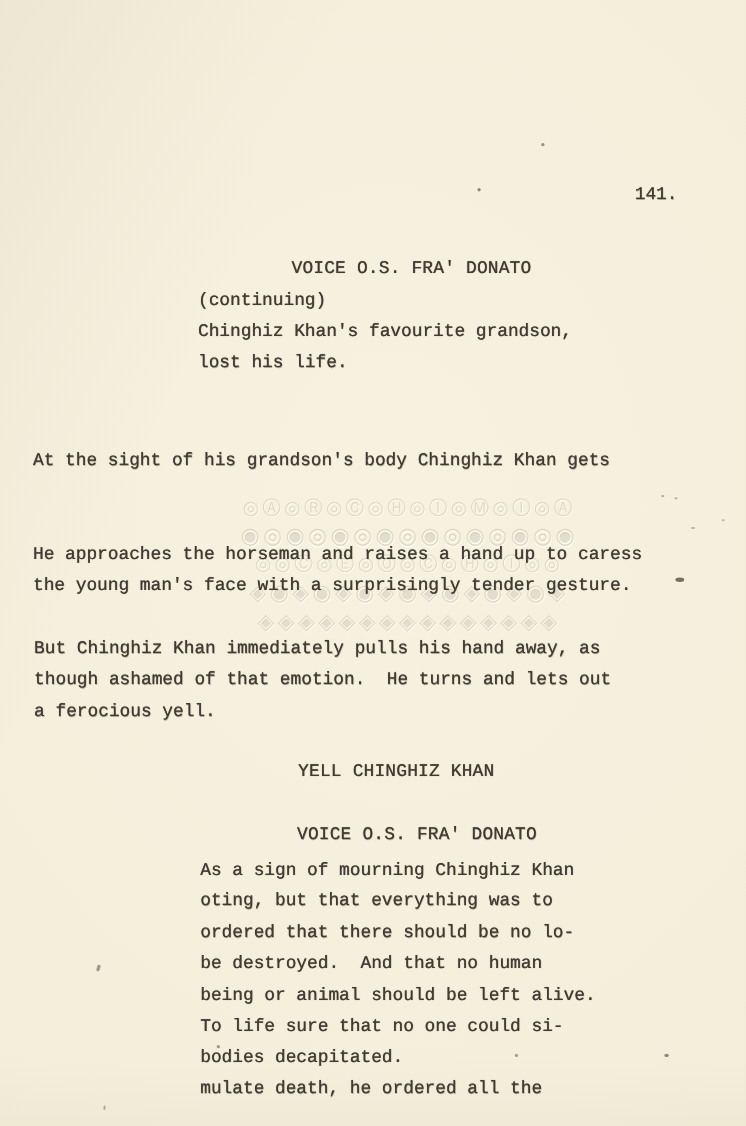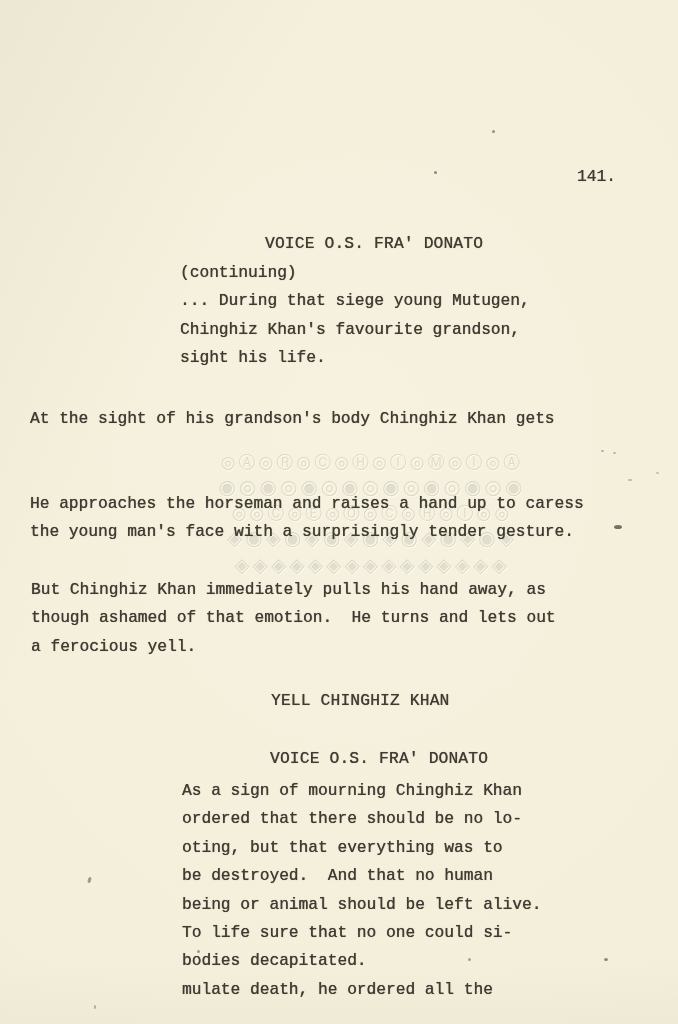--- a/index.html
+++ b/index.html
@@ -80,23 +80,22 @@
     <div class="wm-row">◈◉◈◉◈◉◈◉◈◉◈◉◈◉◈</div>
     <div class="wm-row">◈◈◈◈◈◈◈◈◈◈◈◈◈◈◈</div>
   </div>
 
   <div class="tline abs" style="left:577px; top:115px;">141.</div>
 
   <div class="tline cue abs" style="left:265px; top:182px;">VOICE O.S. FRA' DONATO</div>
 
   <div class="abs" style="left:180px; top:211px;">
     <div class="tline">(continuing)</div>
-    <div class="tline">... During that siege young Mutugen,</div>
     <div class="tline">Chinghiz Khan's favourite grandson,</div>
-    <div class="tline">sight his life.</div>
+    <div class="tline">lost his life.</div>
   </div>
 
   <div class="abs" style="left:30px; top:357px;">
     <div class="tline">At the sight of his grandson's body Chinghiz Khan gets</div>
   </div>
 
   <div class="abs" style="left:30px; top:442px;">
     <div class="tline">He approaches the horseman and raises a hand up to caress</div>
     <div class="tline">the young man's face with a surprisingly tender gesture.</div>
   </div>
@@ -106,22 +105,22 @@
     <div class="tline">though ashamed of that emotion.  He turns and lets out</div>
     <div class="tline">a ferocious yell.</div>
   </div>
 
   <div class="tline cue abs" style="left:271px; top:639px;">YELL CHINGHIZ KHAN</div>
 
   <div class="tline cue abs" style="left:270px; top:697px;">VOICE O.S. FRA' DONATO</div>
 
   <div class="abs" style="left:182px; top:729px;">
     <div class="tline">As a sign of mourning Chinghiz Khan</div>
+    <div class="tline">oting, but that everything was to</div>
     <div class="tline">ordered that there should be no lo-</div>
-    <div class="tline">oting, but that everything was to</div>
     <div class="tline">be destroyed.  And that no human</div>
     <div class="tline">being or animal should be left alive.</div>
     <div class="tline">To life sure that no one could si-</div>
     <div class="tline">bodies decapitated.</div>
     <div class="tline">mulate death, he ordered all the</div>
   </div>
 
   <div class="speck s1"></div>
   <div class="speck s2"></div>
   <div class="speck s3"></div>

